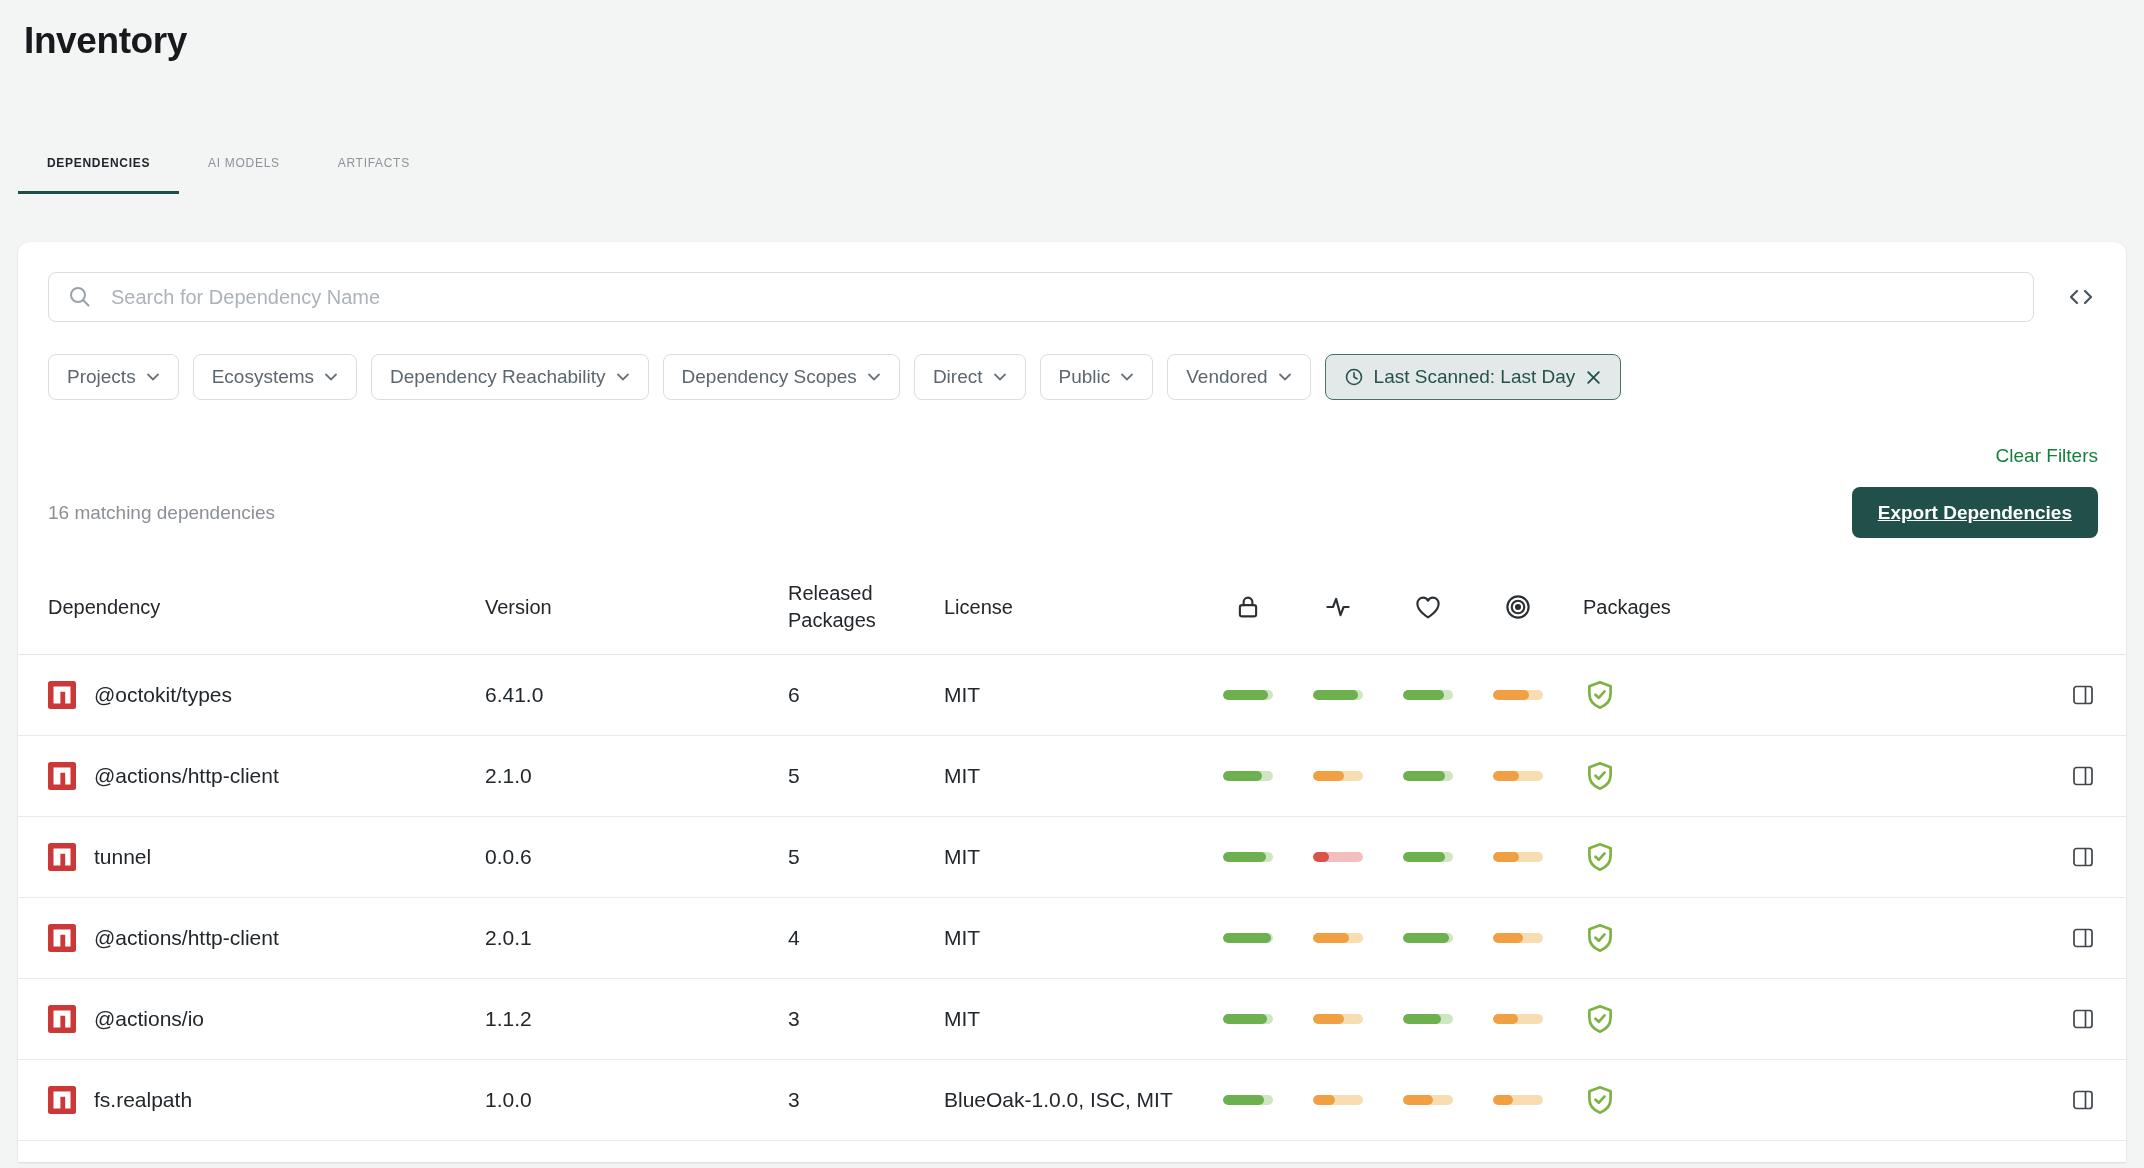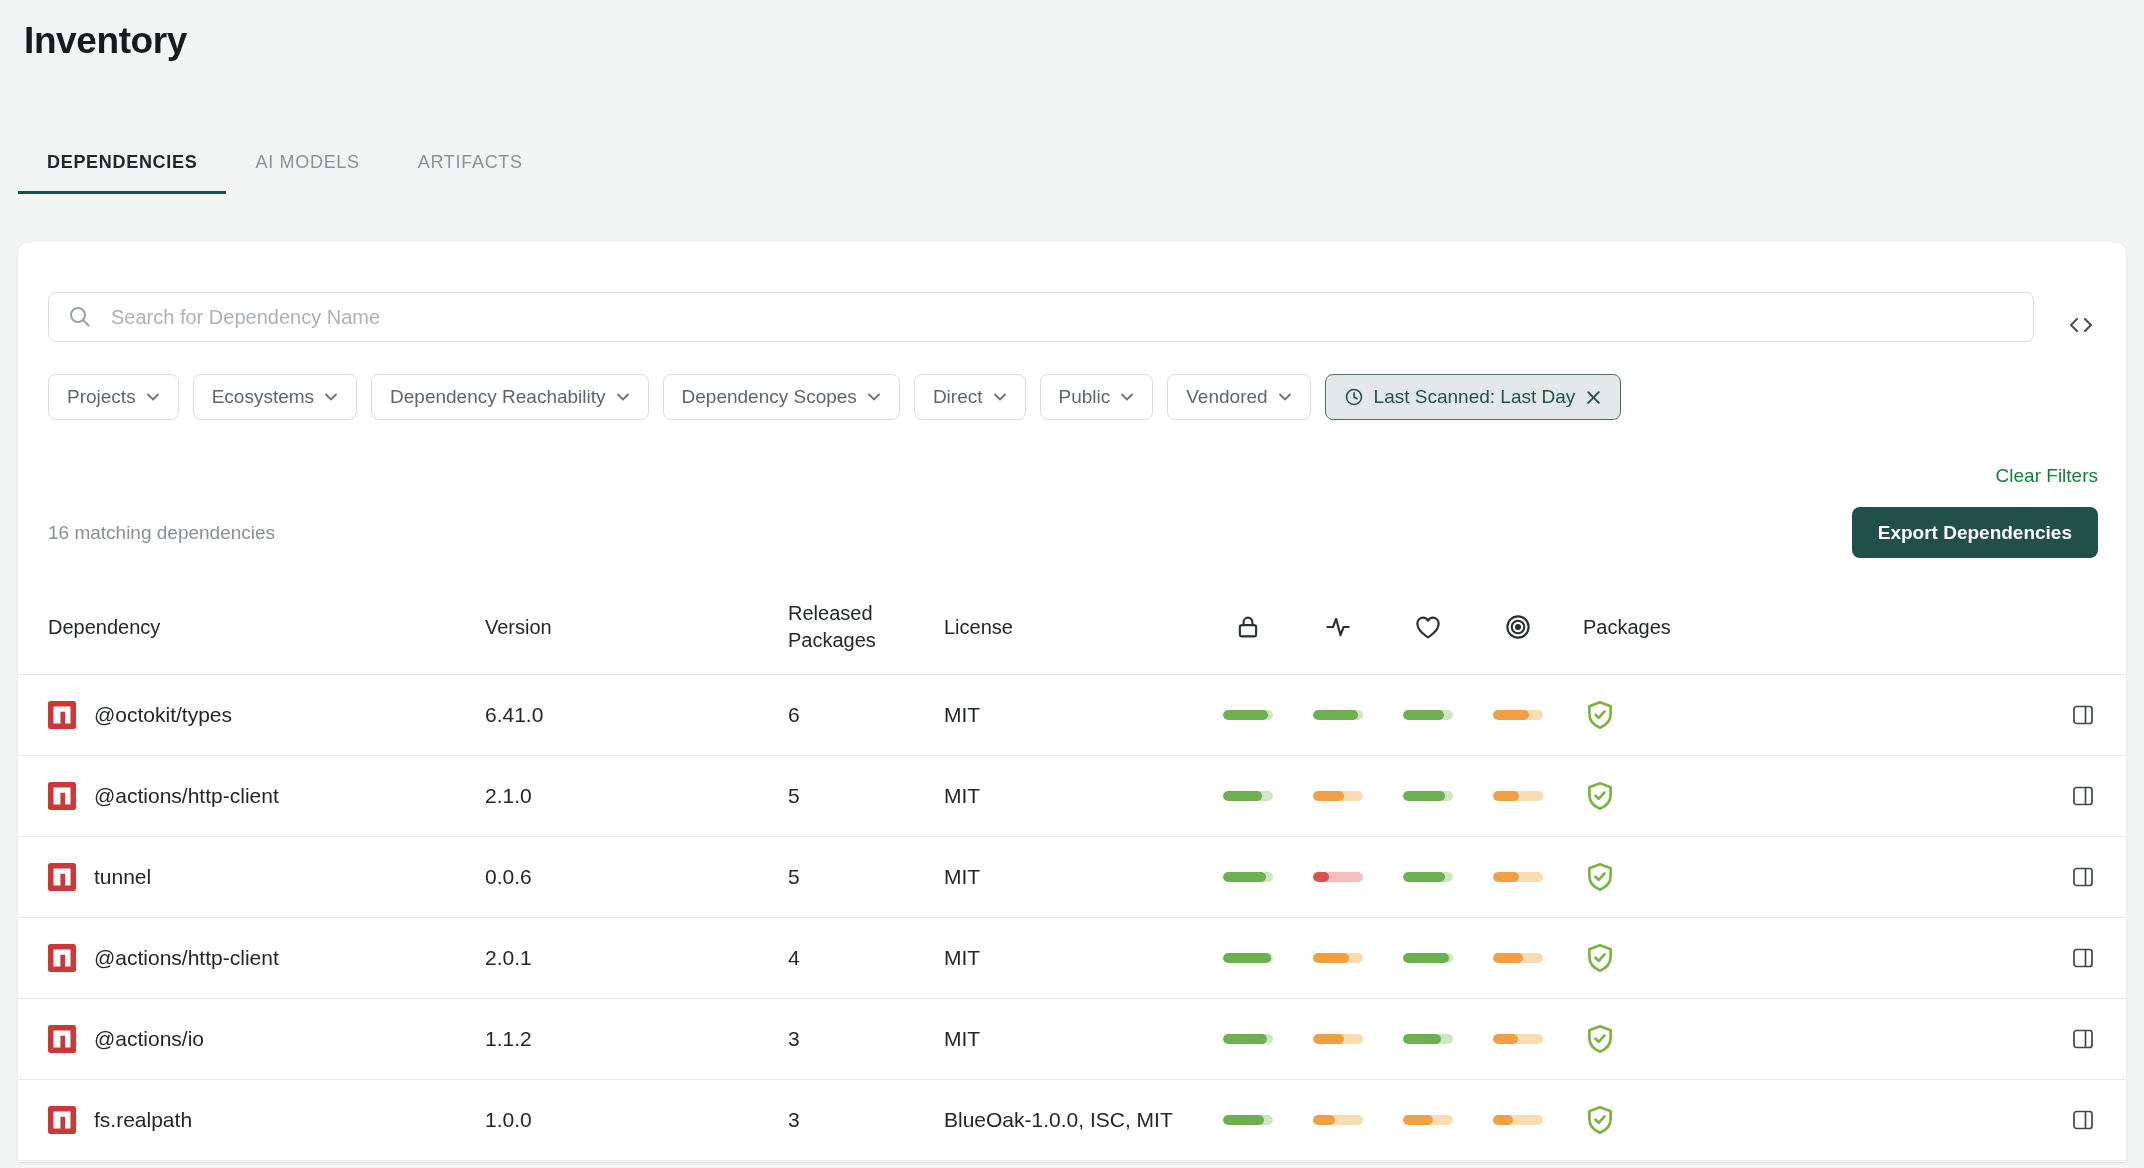--- a/index.html
+++ b/index.html
@@ -13,35 +13,35 @@
   .page { padding:0 18px; }
 
   
   h1.page-title {
     margin:20px 0 0 4px; padding-left:2px;
     font-size:37px; font-weight:600; letter-spacing:-0.4px; color:#17191c;
   }
   .tabs { display:flex; margin-top:72px; }
   .tab {
     display:inline-flex; align-items:center; height:60px; padding:0 29px;
-    font-size:18px; letter-spacing:0.7px; font-weight:500; color:#8b939b;
+    font-size:12px; letter-spacing:0.7px; font-weight:500; color:#8b939b;
     border-bottom:3px solid transparent; cursor:pointer; background:none; border-top:none; border-left:none; border-right:none;
   }
   .tab.active { color:#21262b; font-weight:600; border-bottom-color:#1d4e48; }
 
   
   .card {
     margin-top:48px; height:920px; overflow:hidden;
     background:#ffffff; border-radius:12px 12px 0 0;
     box-shadow:0 1px 3px rgba(16,24,40,0.08), 0 1px 2px rgba(16,24,40,0.04);
     padding:30px 28px 0 30px;
   }
 
   
-  .search-row { display:flex; align-items:flex-end; gap:30px;margin-top:20px; }
+  .search-row { display:flex; align-items:center; gap:30px; }
   .search-box {
     flex:1; display:flex; align-items:center; gap:16px; height:50px;
     border:1px solid #d9dde1; border-radius:8px; padding:0 18px; background:#fff;
   }
   .search-box input {
     flex:1; border:none; outline:none; font-size:20px; color:#22272c; background:transparent;
     font-family:"Liberation Sans","DejaVu Sans",sans-serif;
   }
   .search-box input::placeholder { color:#abb2b9; }
   .icon-btn { background:none; border:none; padding:2px; cursor:pointer; display:flex; align-items:center; }
@@ -68,20 +68,21 @@
     margin-top:21px;
   }
 
   
   .results-row { display:flex; justify-content:space-between; align-items:center; margin-top:20px; }
   .results-summary { font-size:19px; color:#8a9096; }
   .export-btn {
     height:51px; padding:0 26px; border:none; border-radius:8px; cursor:pointer;
     background:#21504a; color:#ffffff; font-size:19px; font-weight:600;
     font-family:"Liberation Sans","DejaVu Sans",sans-serif;
+    text-decoration:underline;
   }
 
   
   .table { margin:22px -28px 0 -30px; }
   .trow, .thead {
     display:grid;
     grid-template-columns:437px 303px 156px 259px 90px 90px 90px 90px 155px 1fr 44px;
     align-items:center;
     padding:0 28px 0 30px;
   }

